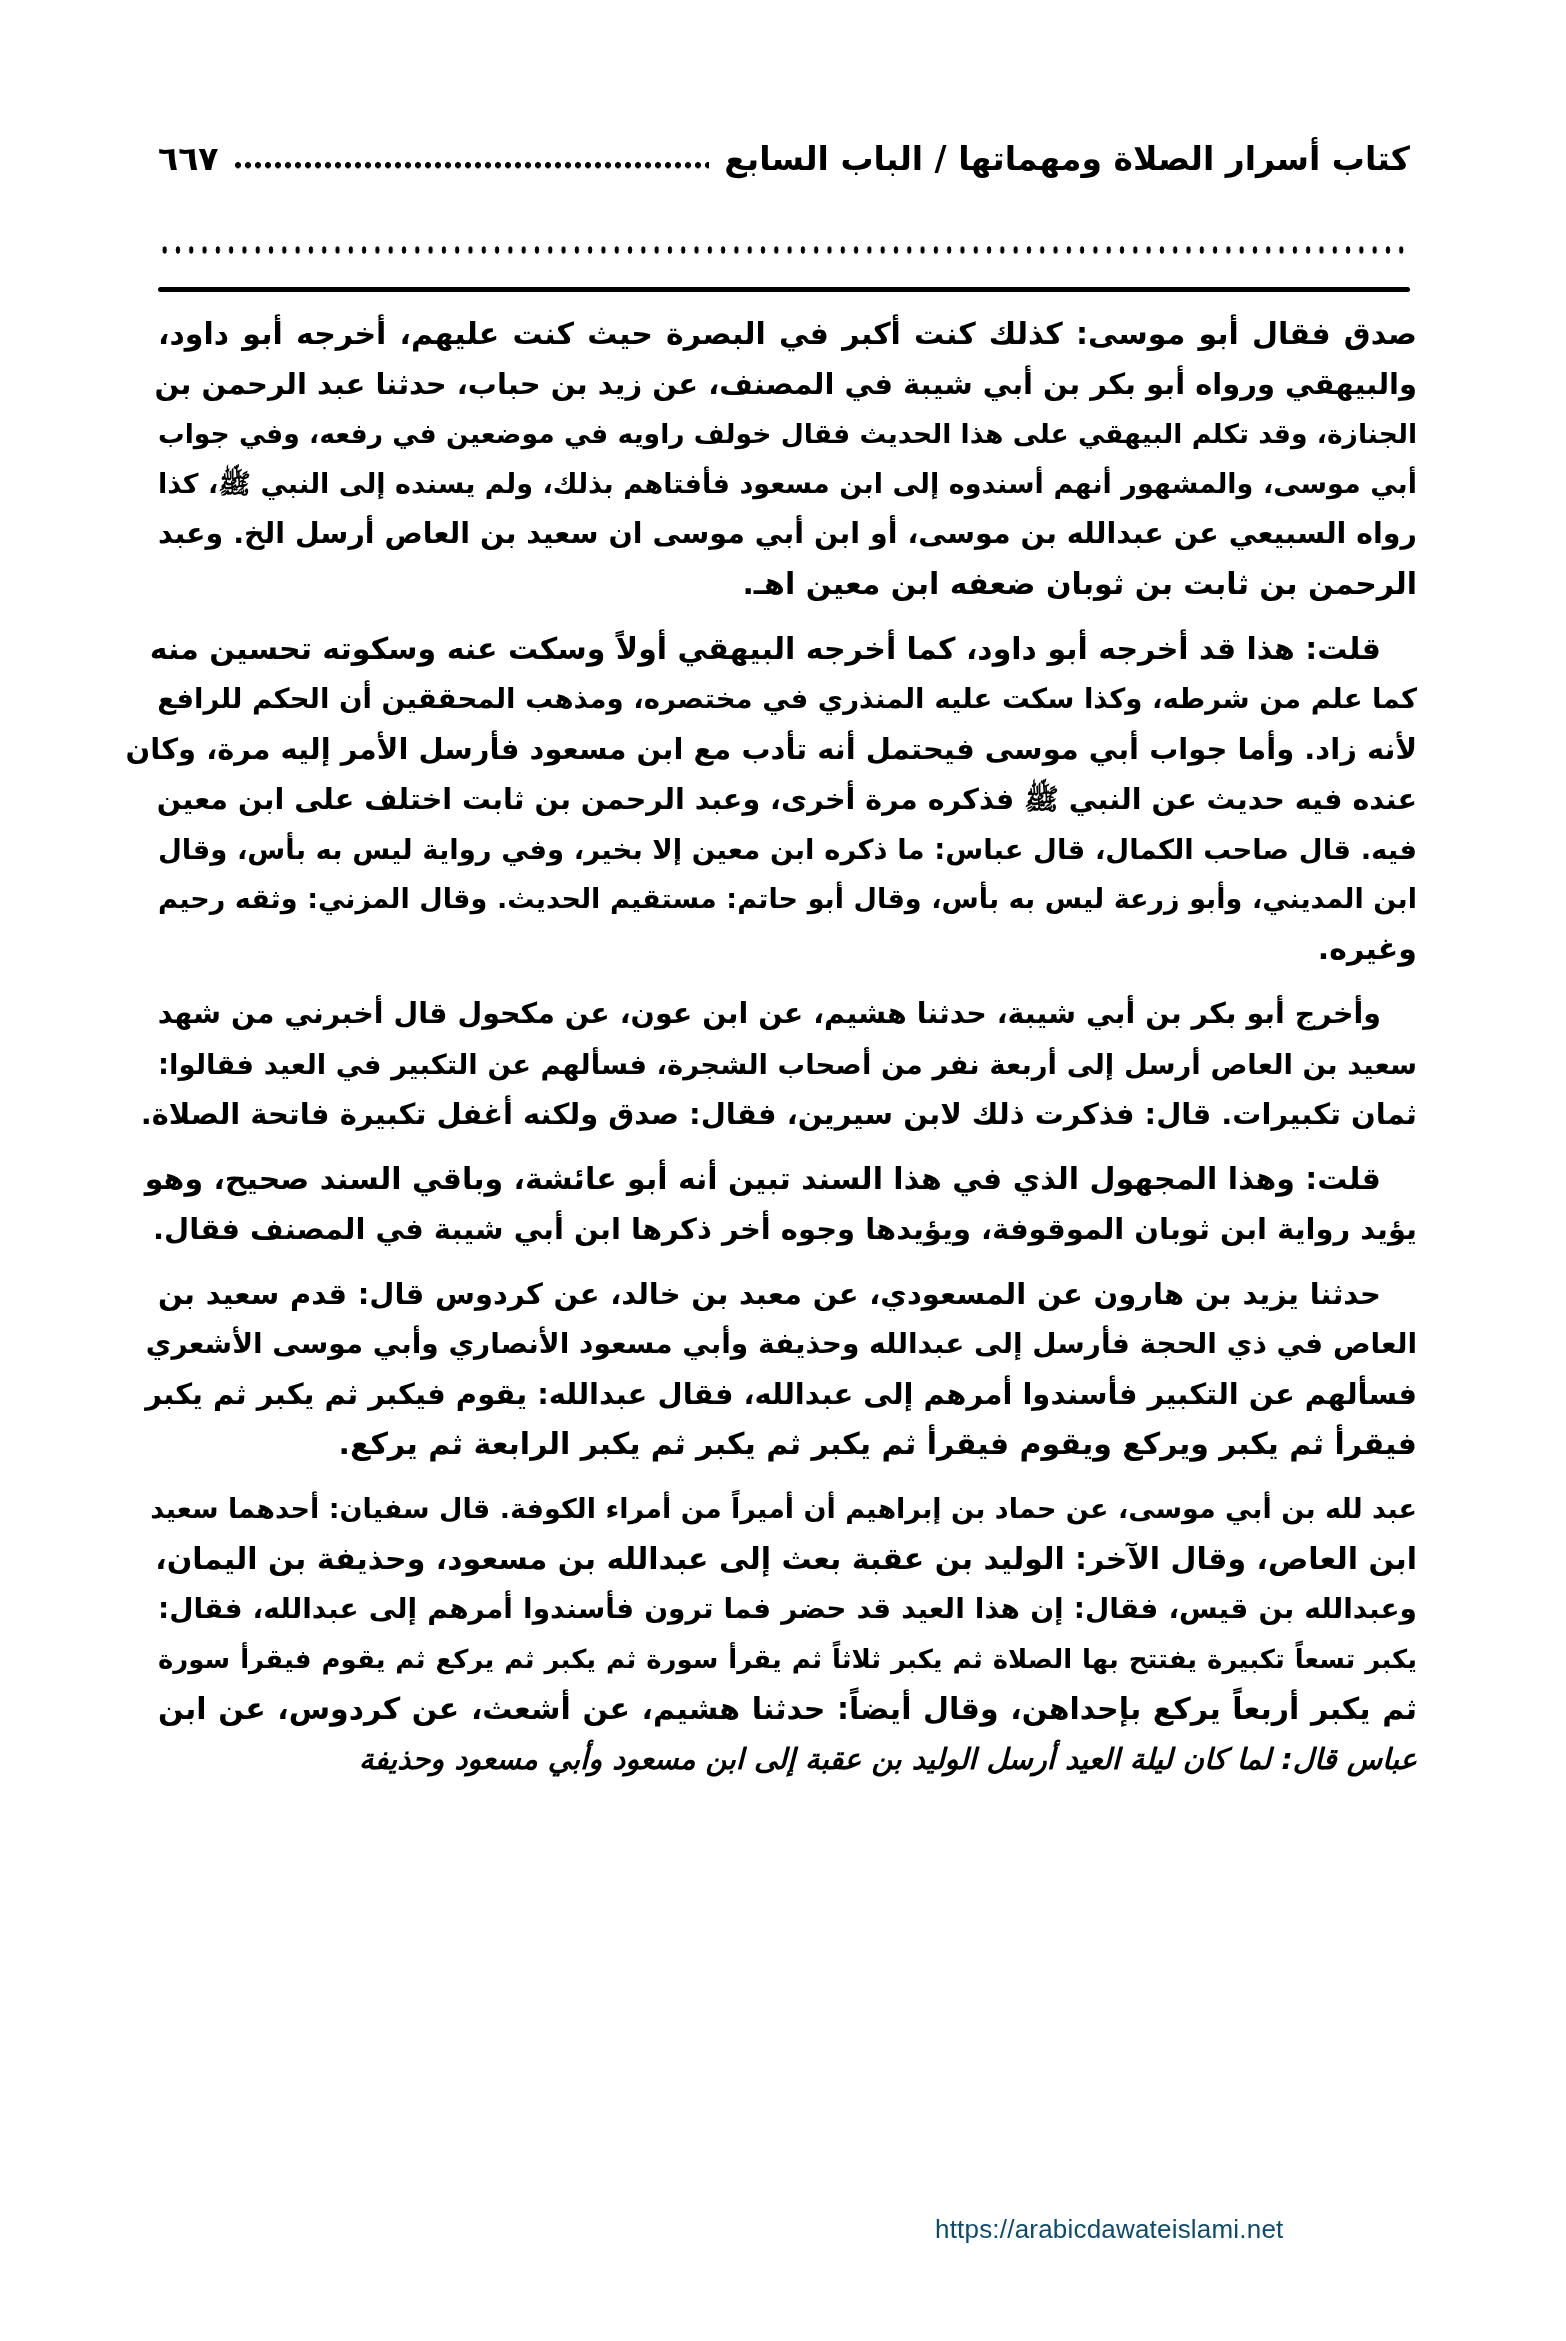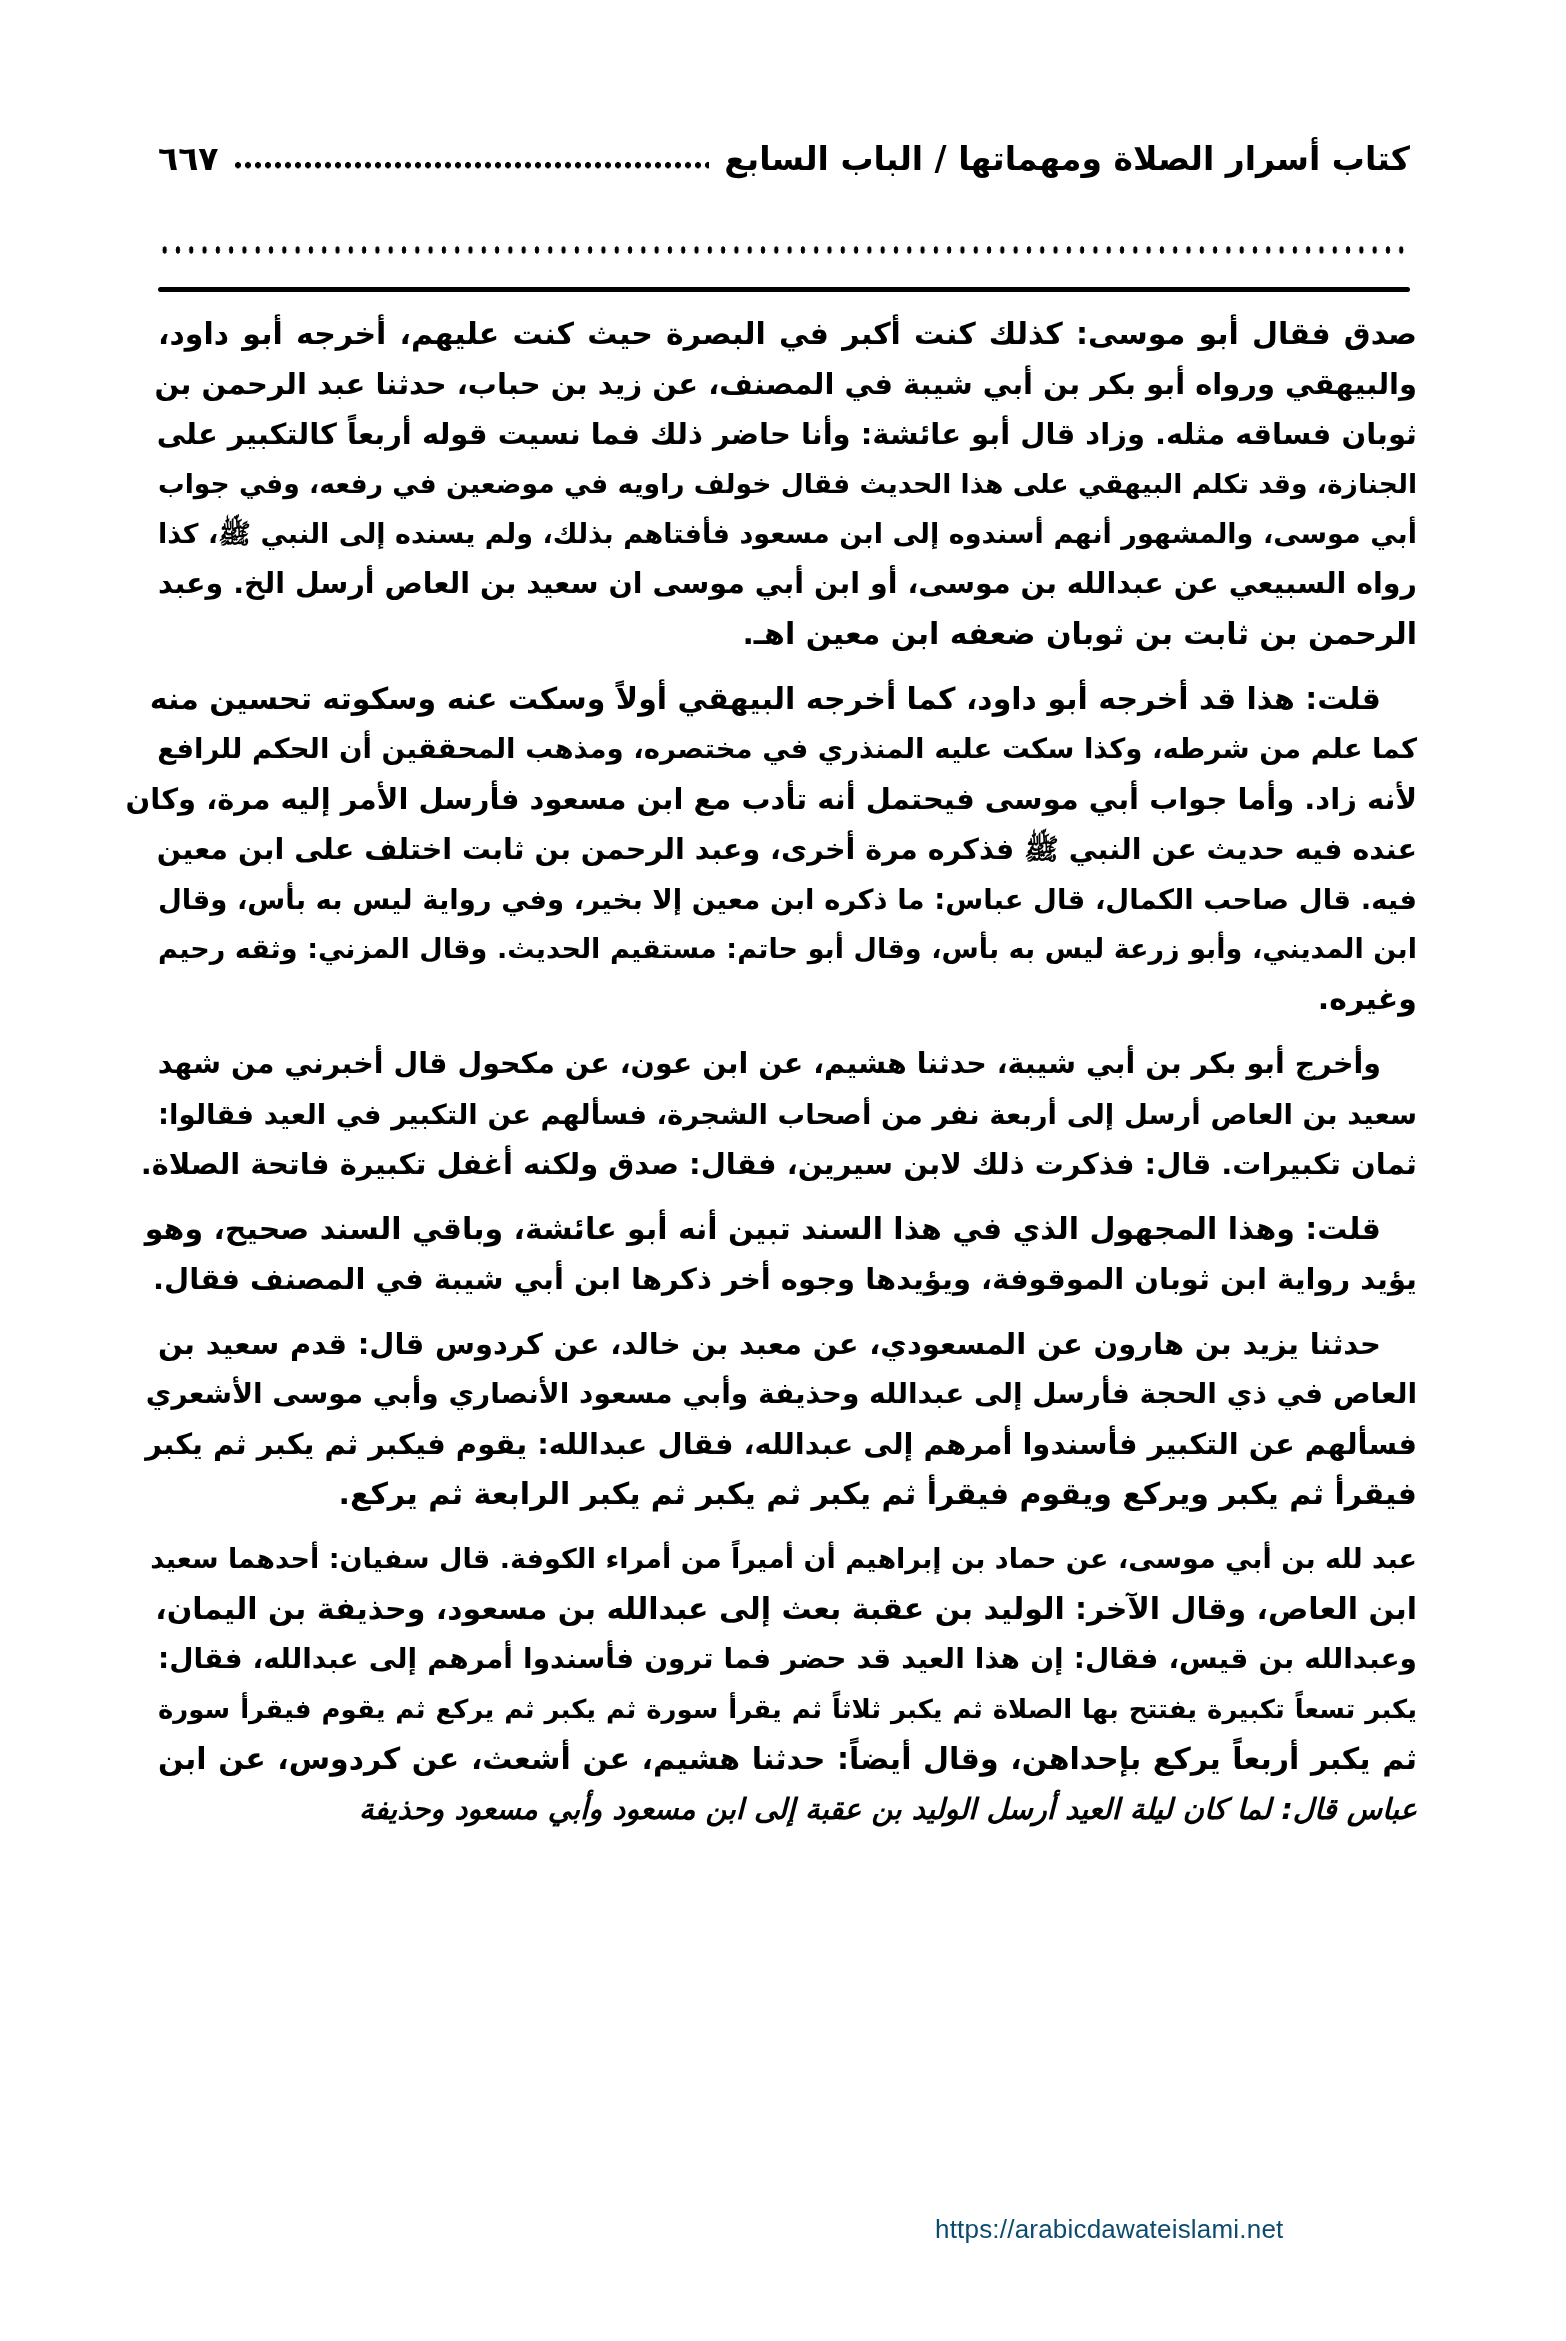--- a/index.html
+++ b/index.html
@@ -122,21 +122,20 @@
     <span class="page-number">٦٦٧</span>
   </div>
 
   <div class="dotted-rule"></div>
   <div class="solid-rule"></div>
 
   <div class="body-text" id="body-text">
       <div class="paragraph">
         <span class="line first">صدق فقال أبو موسى: كذلك كنت أكبر في البصرة حيث كنت عليهم، أخرجه أبو داود،</span>
         <span class="line" style="font-size: 29px;">والبيهقي ورواه أبو بكر بن أبي شيبة في المصنف، عن زيد بن حباب، حدثنا عبد الرحمن بن</span>
-        <span class="line" style="font-size: 29px;">ثوبان فساقه مثله. وزاد قال أبو عائشة: وأنا حاضر ذلك فما نسيت قوله أربعاً كالتكبير على</span>
         <span class="line" style="font-size: 26.6px;">الجنازة، وقد تكلم البيهقي على هذا الحديث فقال خولف راويه في موضعين في رفعه، وفي جواب</span>
         <span class="line" style="font-size: 27px;">أبي موسى، والمشهور أنهم أسندوه إلى ابن مسعود فأفتاهم بذلك، ولم يسنده إلى النبي ﷺ، كذا</span>
         <span class="line" style="font-size: 28.5px;">رواه السبيعي عن عبدالله بن موسى، أو ابن أبي موسى ان سعيد بن العاص أرسل الخ. وعبد</span>
         <span class="line last">الرحمن بن ثابت بن ثوبان ضعفه ابن معين اهـ.</span>
       </div>
       <div class="paragraph indent">
         <span class="line first" style="font-size: 30px;">قلت: هذا قد أخرجه أبو داود، كما أخرجه البيهقي أولاً وسكت عنه وسكوته تحسين منه</span>
         <span class="line" style="font-size: 27.6px;">كما علم من شرطه، وكذا سكت عليه المنذري في مختصره، ومذهب المحققين أن الحكم للرافع</span>
         <span class="line" style="font-size: 29px;">لأنه زاد. وأما جواب أبي موسى فيحتمل أنه تأدب مع ابن مسعود فأرسل الأمر إليه مرة، وكان</span>
         <span class="line" style="font-size: 28.6px;">عنده فيه حديث عن النبي ﷺ فذكره مرة أخرى، وعبد الرحمن بن ثابت اختلف على ابن معين</span>

